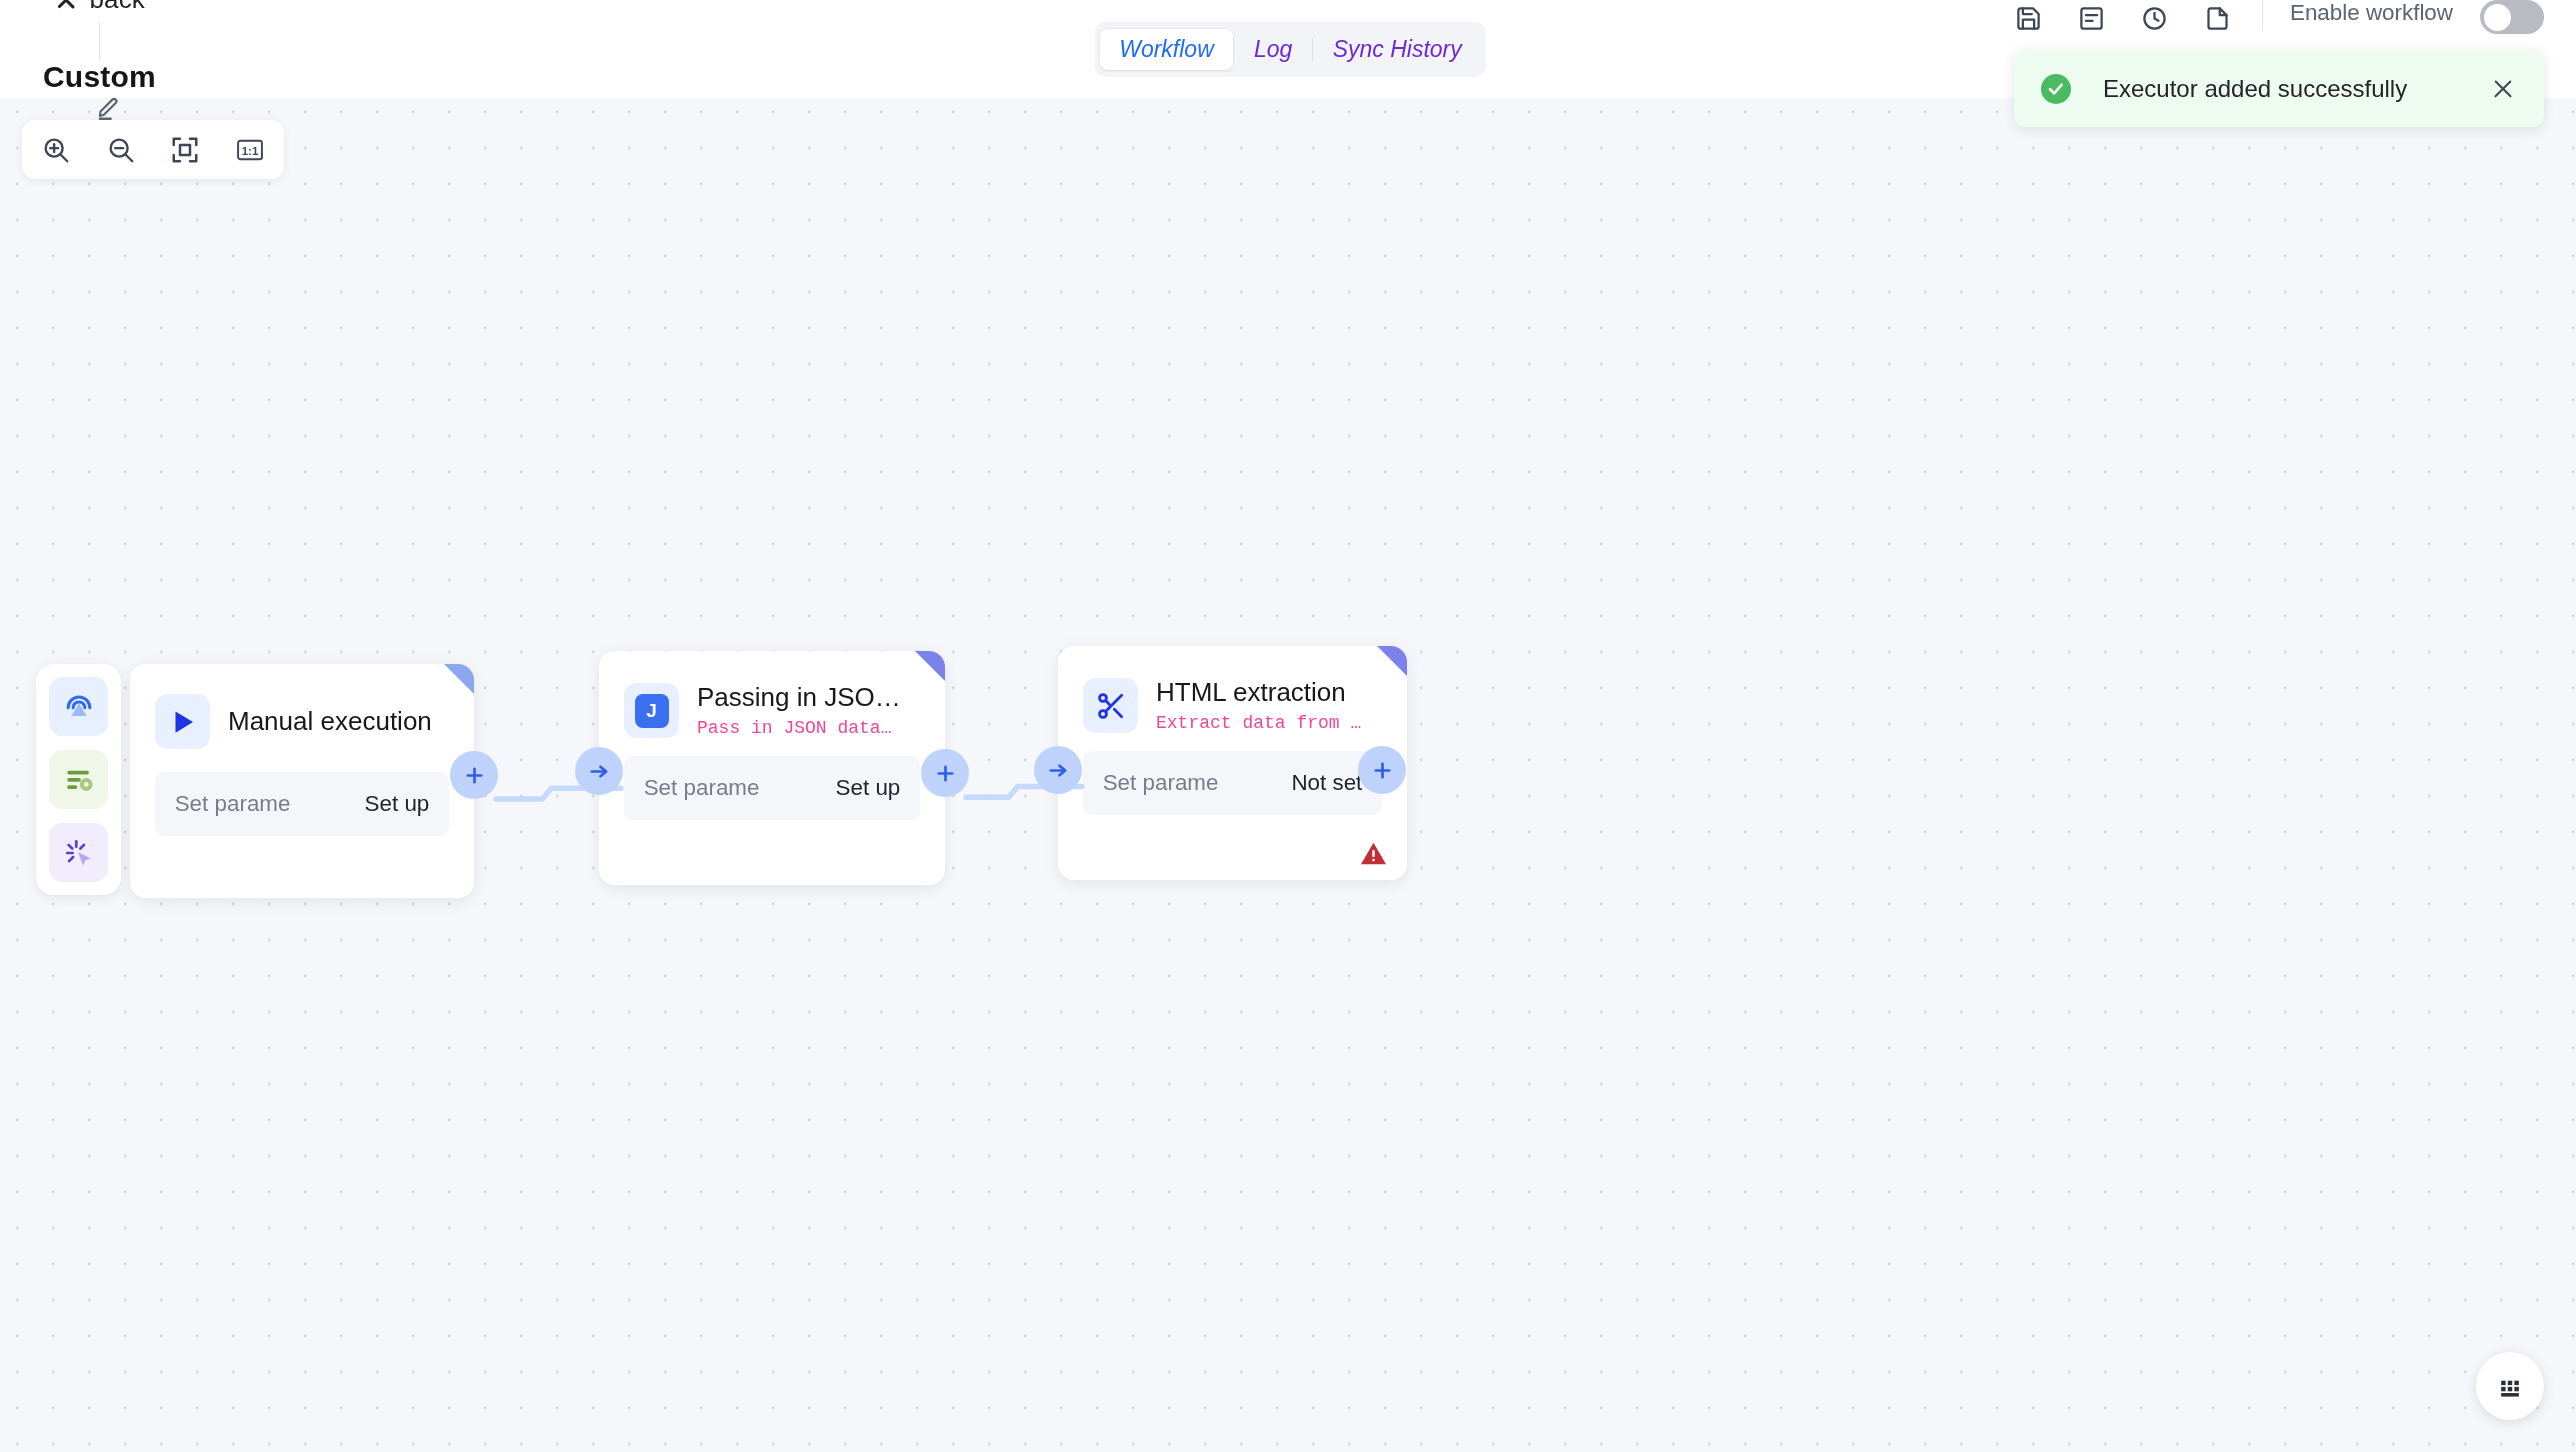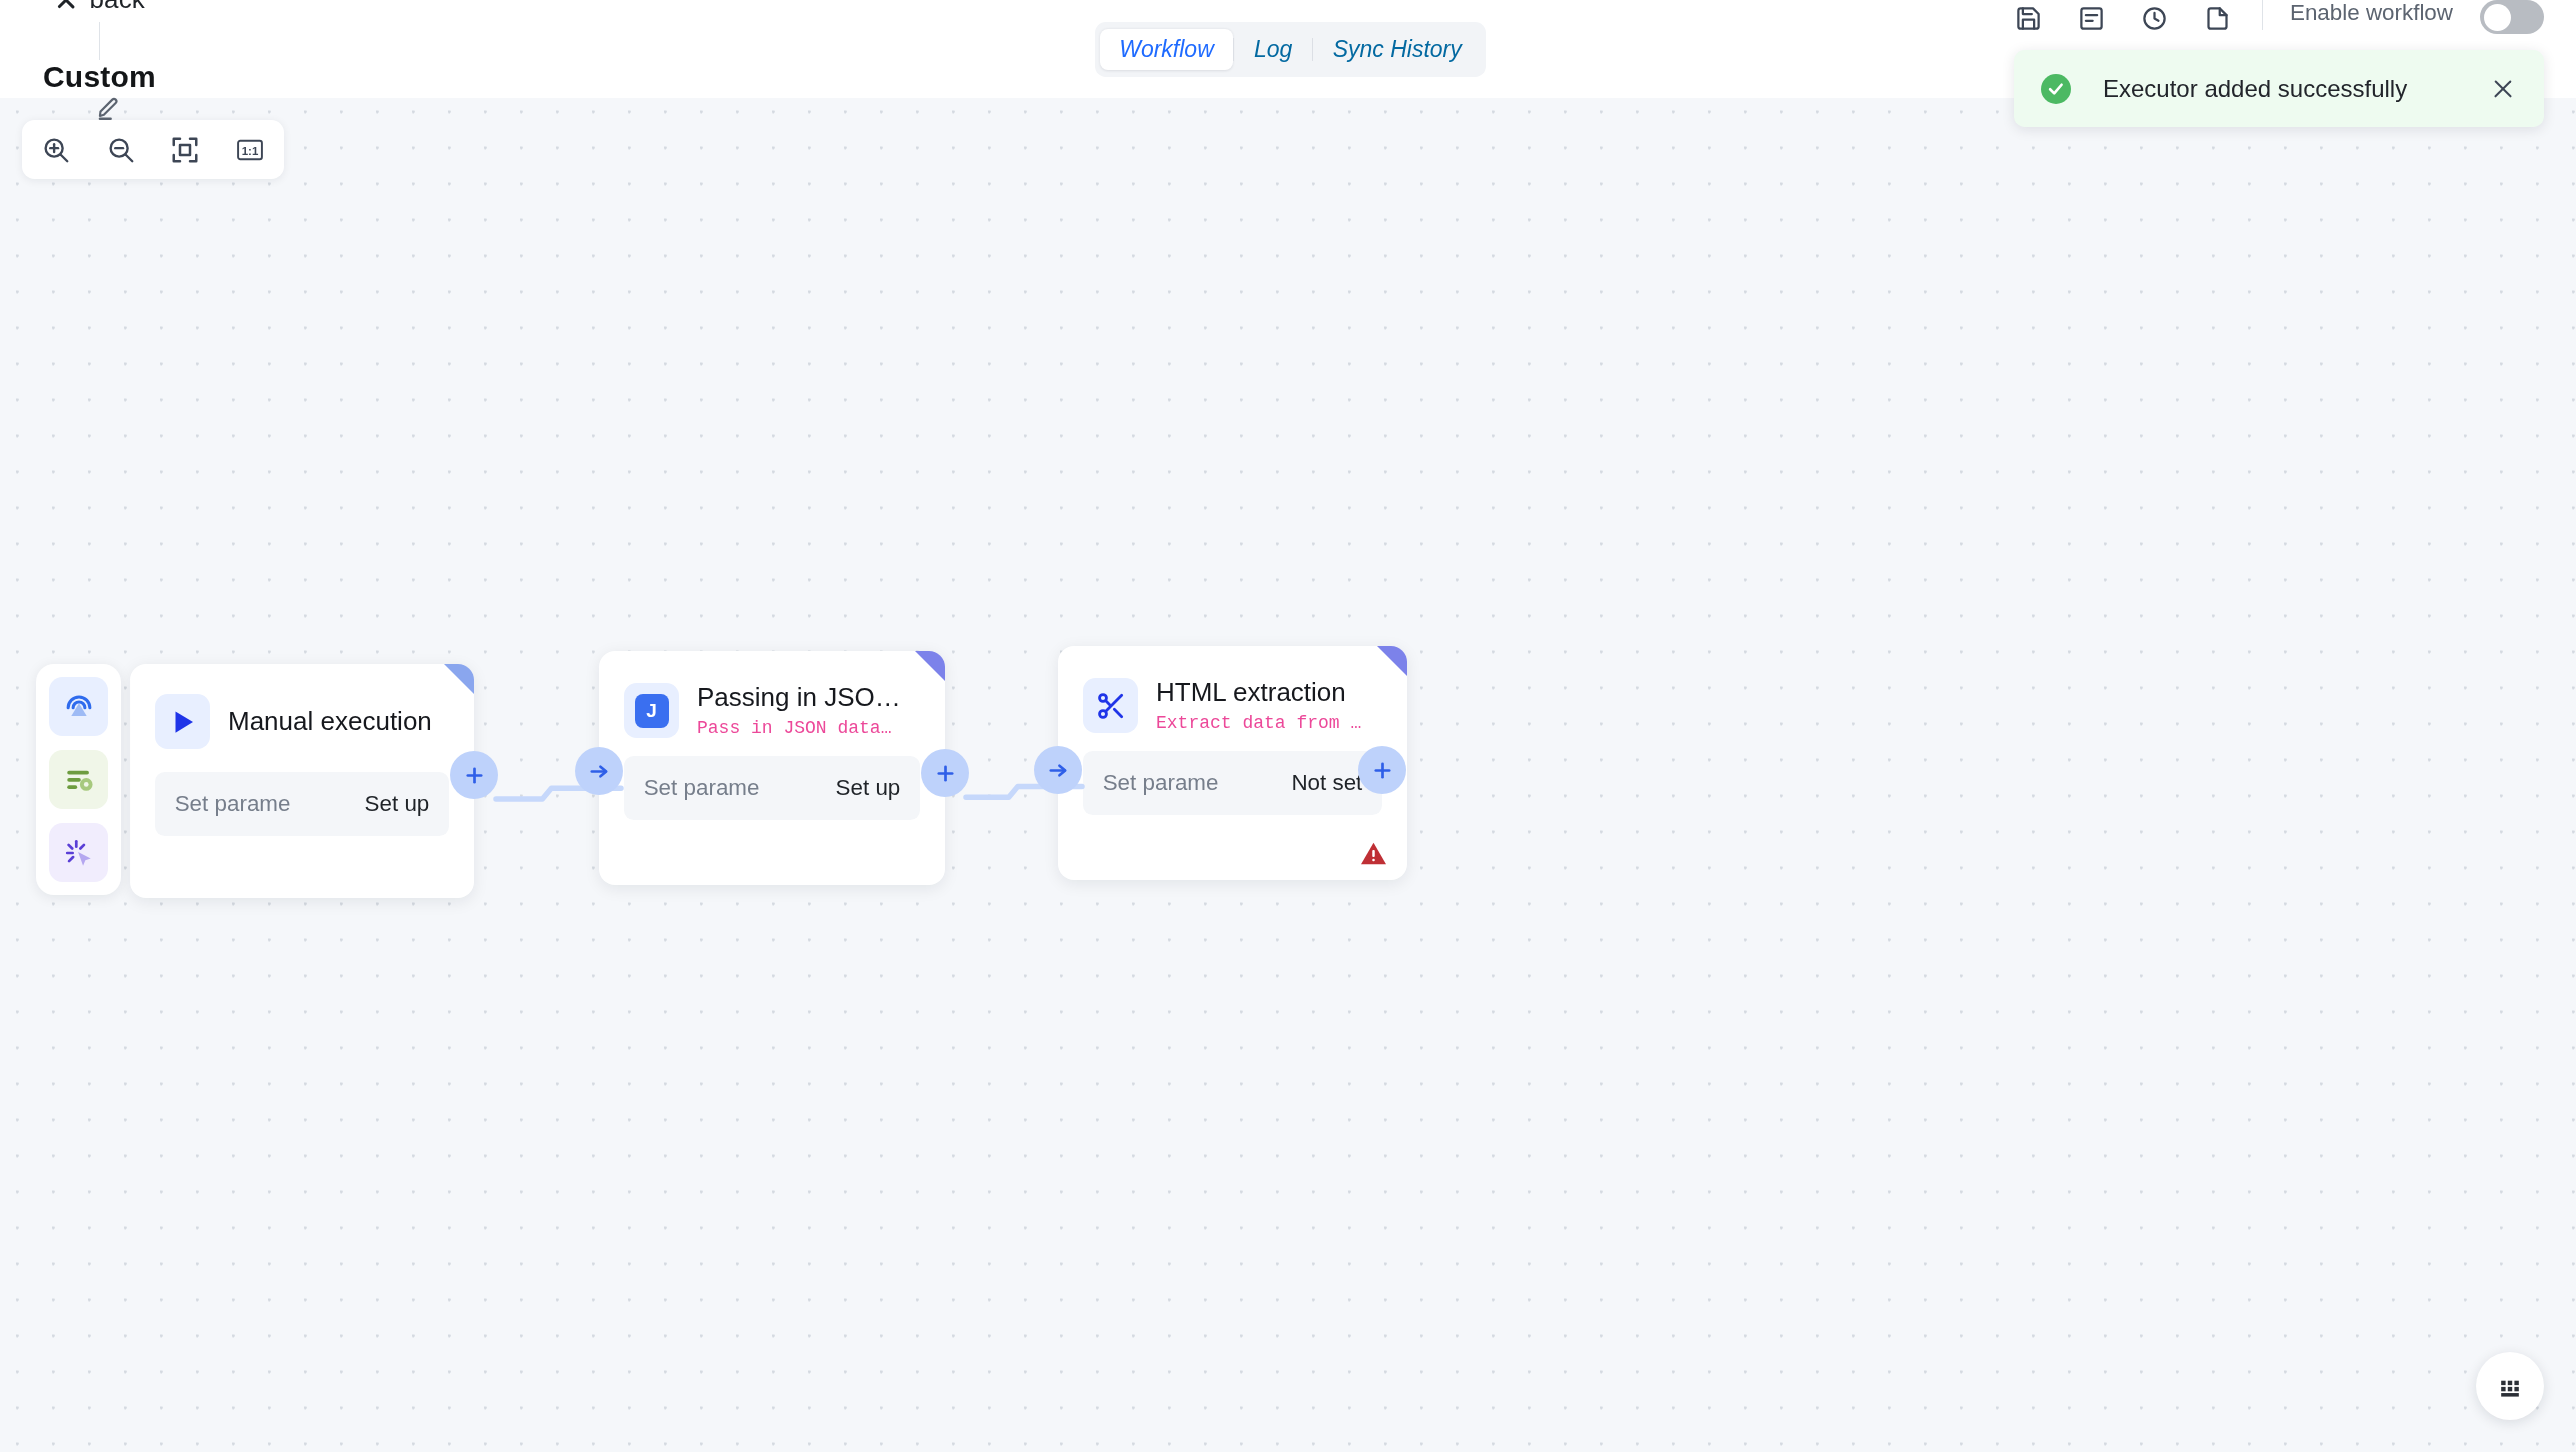--- a/index.html
+++ b/index.html
@@ -94,21 +94,21 @@
     background: #f2f4f7;
     border-radius: 10.7px;
     display: flex;
     align-items: center;
     padding: 4.5px;
     gap: 0;
     font-style: italic;
   }
   .tab {
     font-size: 23px;
-    color: #0369a1;
+    color: #6d28d9;
     padding: 9px 19.7px;
     border-radius: 8px;
     cursor: pointer;
     white-space: nowrap;
     line-height: 1;
   }
   .tab.active {
     background: #ffffff;
     color: #1f6bff;
     box-shadow: 0 0.9px 2.7px rgba(16,24,40,.10);

